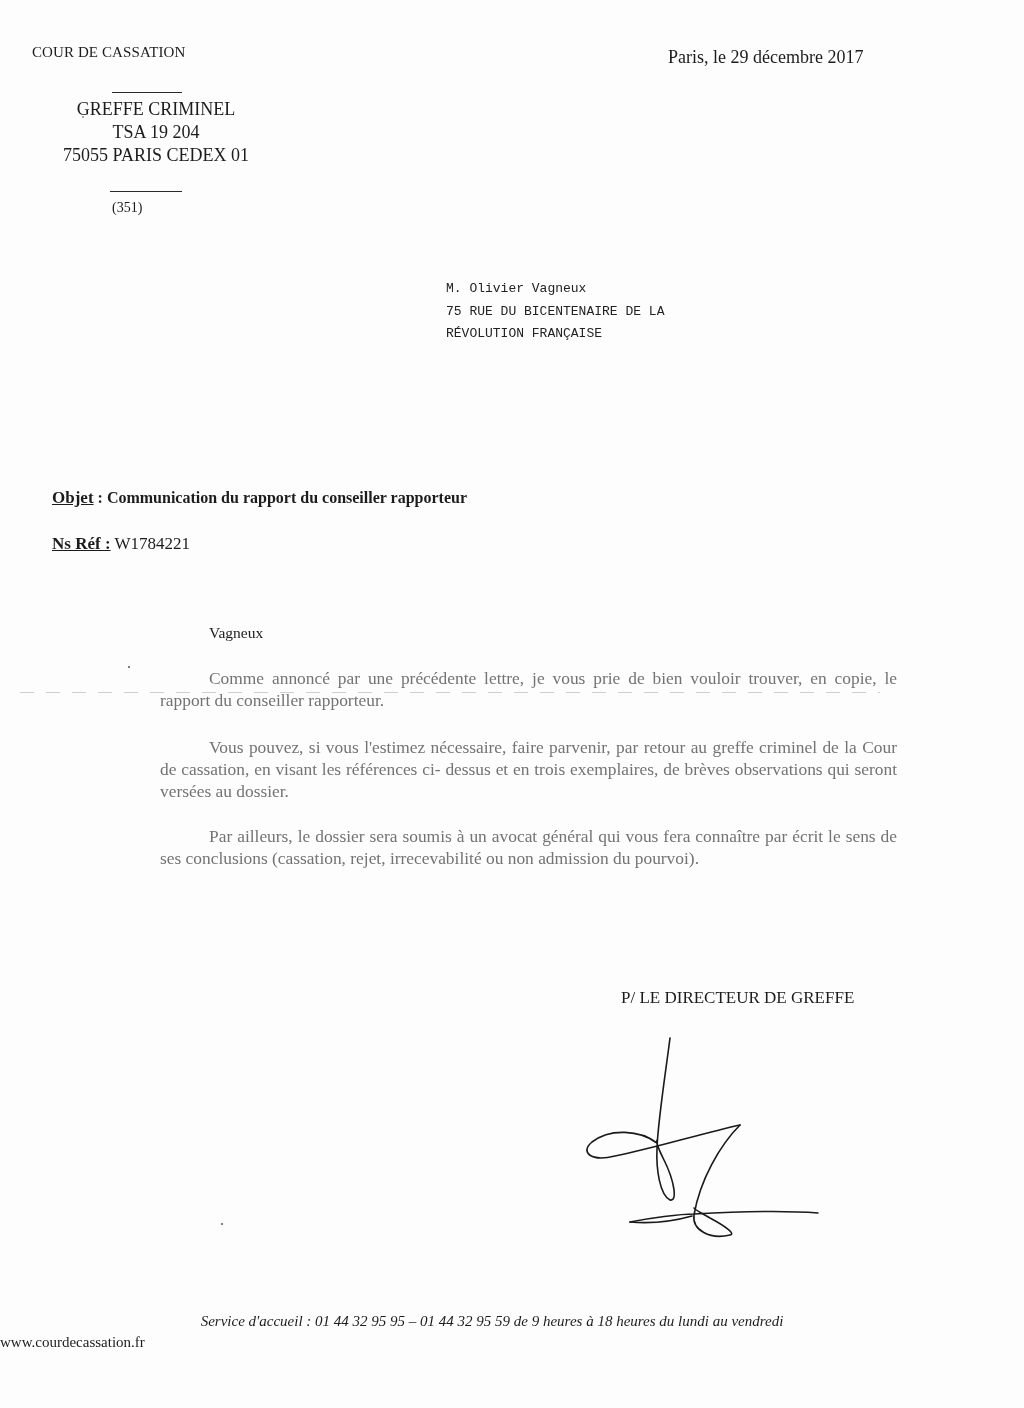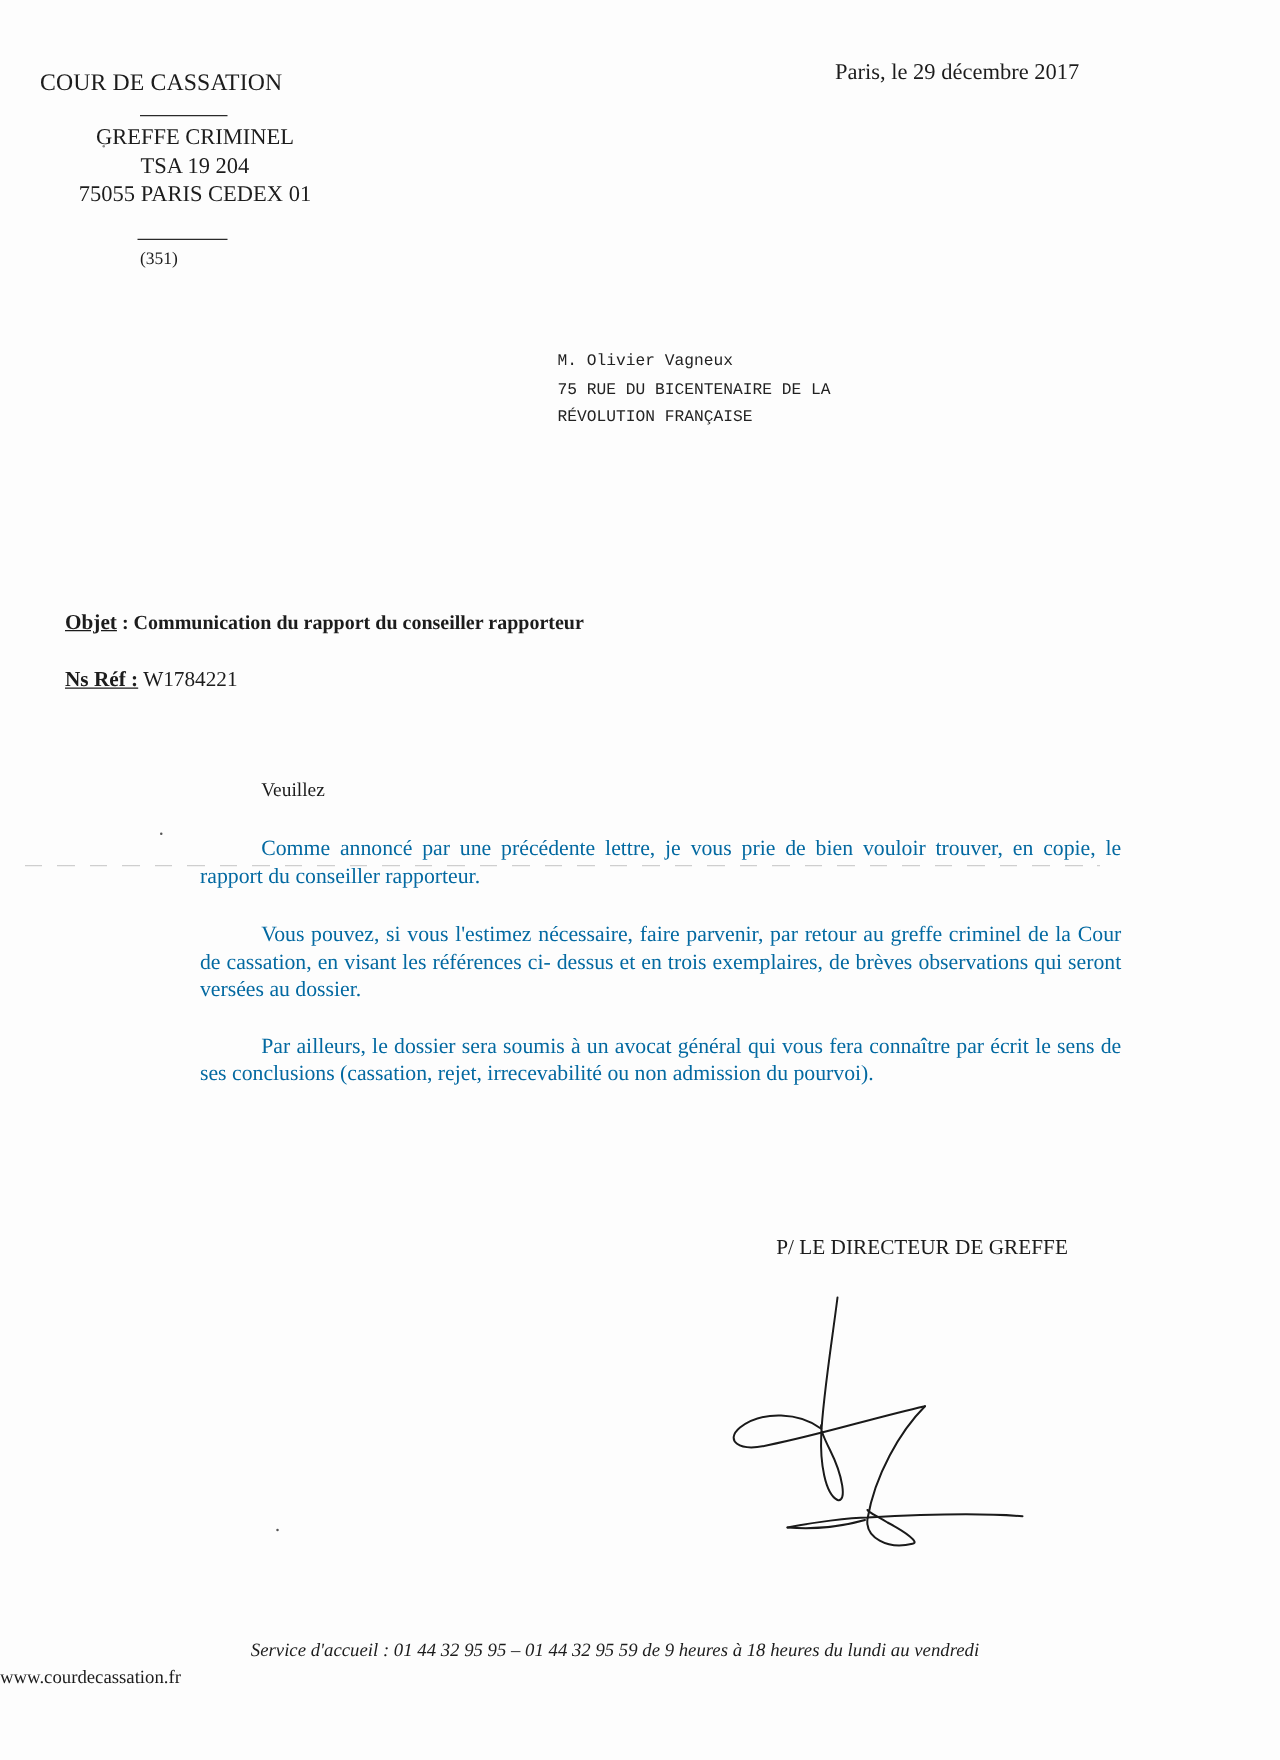--- a/index.html
+++ b/index.html
@@ -20,23 +20,22 @@
       left: 0; top: 0;
       width: 1024px;
       height: 1408px;
       background: #fdfdfd;
     }
     .abs { position: absolute; white-space: nowrap; }
 
     
     .court-name {
       left: 32px; top: 44px;
-      font-size: 19px;
+      font-size: 15px;
       letter-spacing: 0.1px;
-      margin-top: 12px;
     }
     .rule {
       position: absolute;
       height: 1px;
       background: #2a2a2a;
     }
     .greffe-block {
       position: absolute;
       left: 40px; top: 98px;
       width: 232px;
@@ -83,21 +82,21 @@
 
     
     .body-text {
       position: absolute;
       left: 160px;
       width: 737px;
       font-family: "Liberation Serif", "DejaVu Serif", serif;
       font-size: 17.4px;
       line-height: 21.8px;
       text-align: justify;
-      color: #0369a1;
+      color: #737373;
       transform-origin: 0 0;
     }
     .salutation {
       left: 209px; top: 624px;
       font-size: 15.5px;
     }
     .para { text-indent: 49px; }
     .p1 { top: 668px; }
     .p2 { top: 737px; }
     .p3 { top: 826px; }
@@ -174,21 +173,21 @@
   </div>
 
   <div class="abs subject-line">
     <span class="u-label" style="font-size:17px;">Objet</span><span style="white-space:pre;"> : </span><span>Communication du rapport du conseiller rapporteur</span>
   </div>
   <div class="abs ref-line">
     <span class="u-label">Ns Réf :</span>
     <span>W1784221</span>
   </div>
 
-  <div class="abs salutation">Veuillez</div>
+  <div class="abs salutation">Vagneux</div>
   <div class="body-text para p1">Comme annoncé par une précédente lettre, je vous prie de bien vouloir trouver, en copie, le rapport du conseiller rapporteur.</div>
   <div class="body-text para p2">Vous pouvez, si vous l'estimez nécessaire, faire parvenir, par retour au greffe criminel de la Cour de cassation, en visant les références ci- dessus et en trois exemplaires, de brèves observations qui seront versées au dossier.</div>
   <div class="body-text para p3">Par ailleurs, le dossier sera soumis à un avocat général qui vous fera connaître par écrit le sens de ses conclusions (cassation, rejet, irrecevabilité ou non admission du pourvoi).</div>
 
   <div class="abs signatory">P/ LE DIRECTEUR DE GREFFE</div>
   <svg class="signature" viewBox="0 0 300 210" fill="none" stroke="#1a1a1a" stroke-width="1.6" stroke-linecap="round" stroke-linejoin="round">
 
     <path d="M110 8 C106 40, 98 90, 97 118 C96 140, 100 165, 110 170 C118 172, 114 150, 104 130 C98 118, 96 112, 97 110"></path>
 
     <path d="M97 113 C80 100, 50 98, 32 112 C20 122, 30 132, 55 126 C95 118, 140 104, 180 95"></path>

